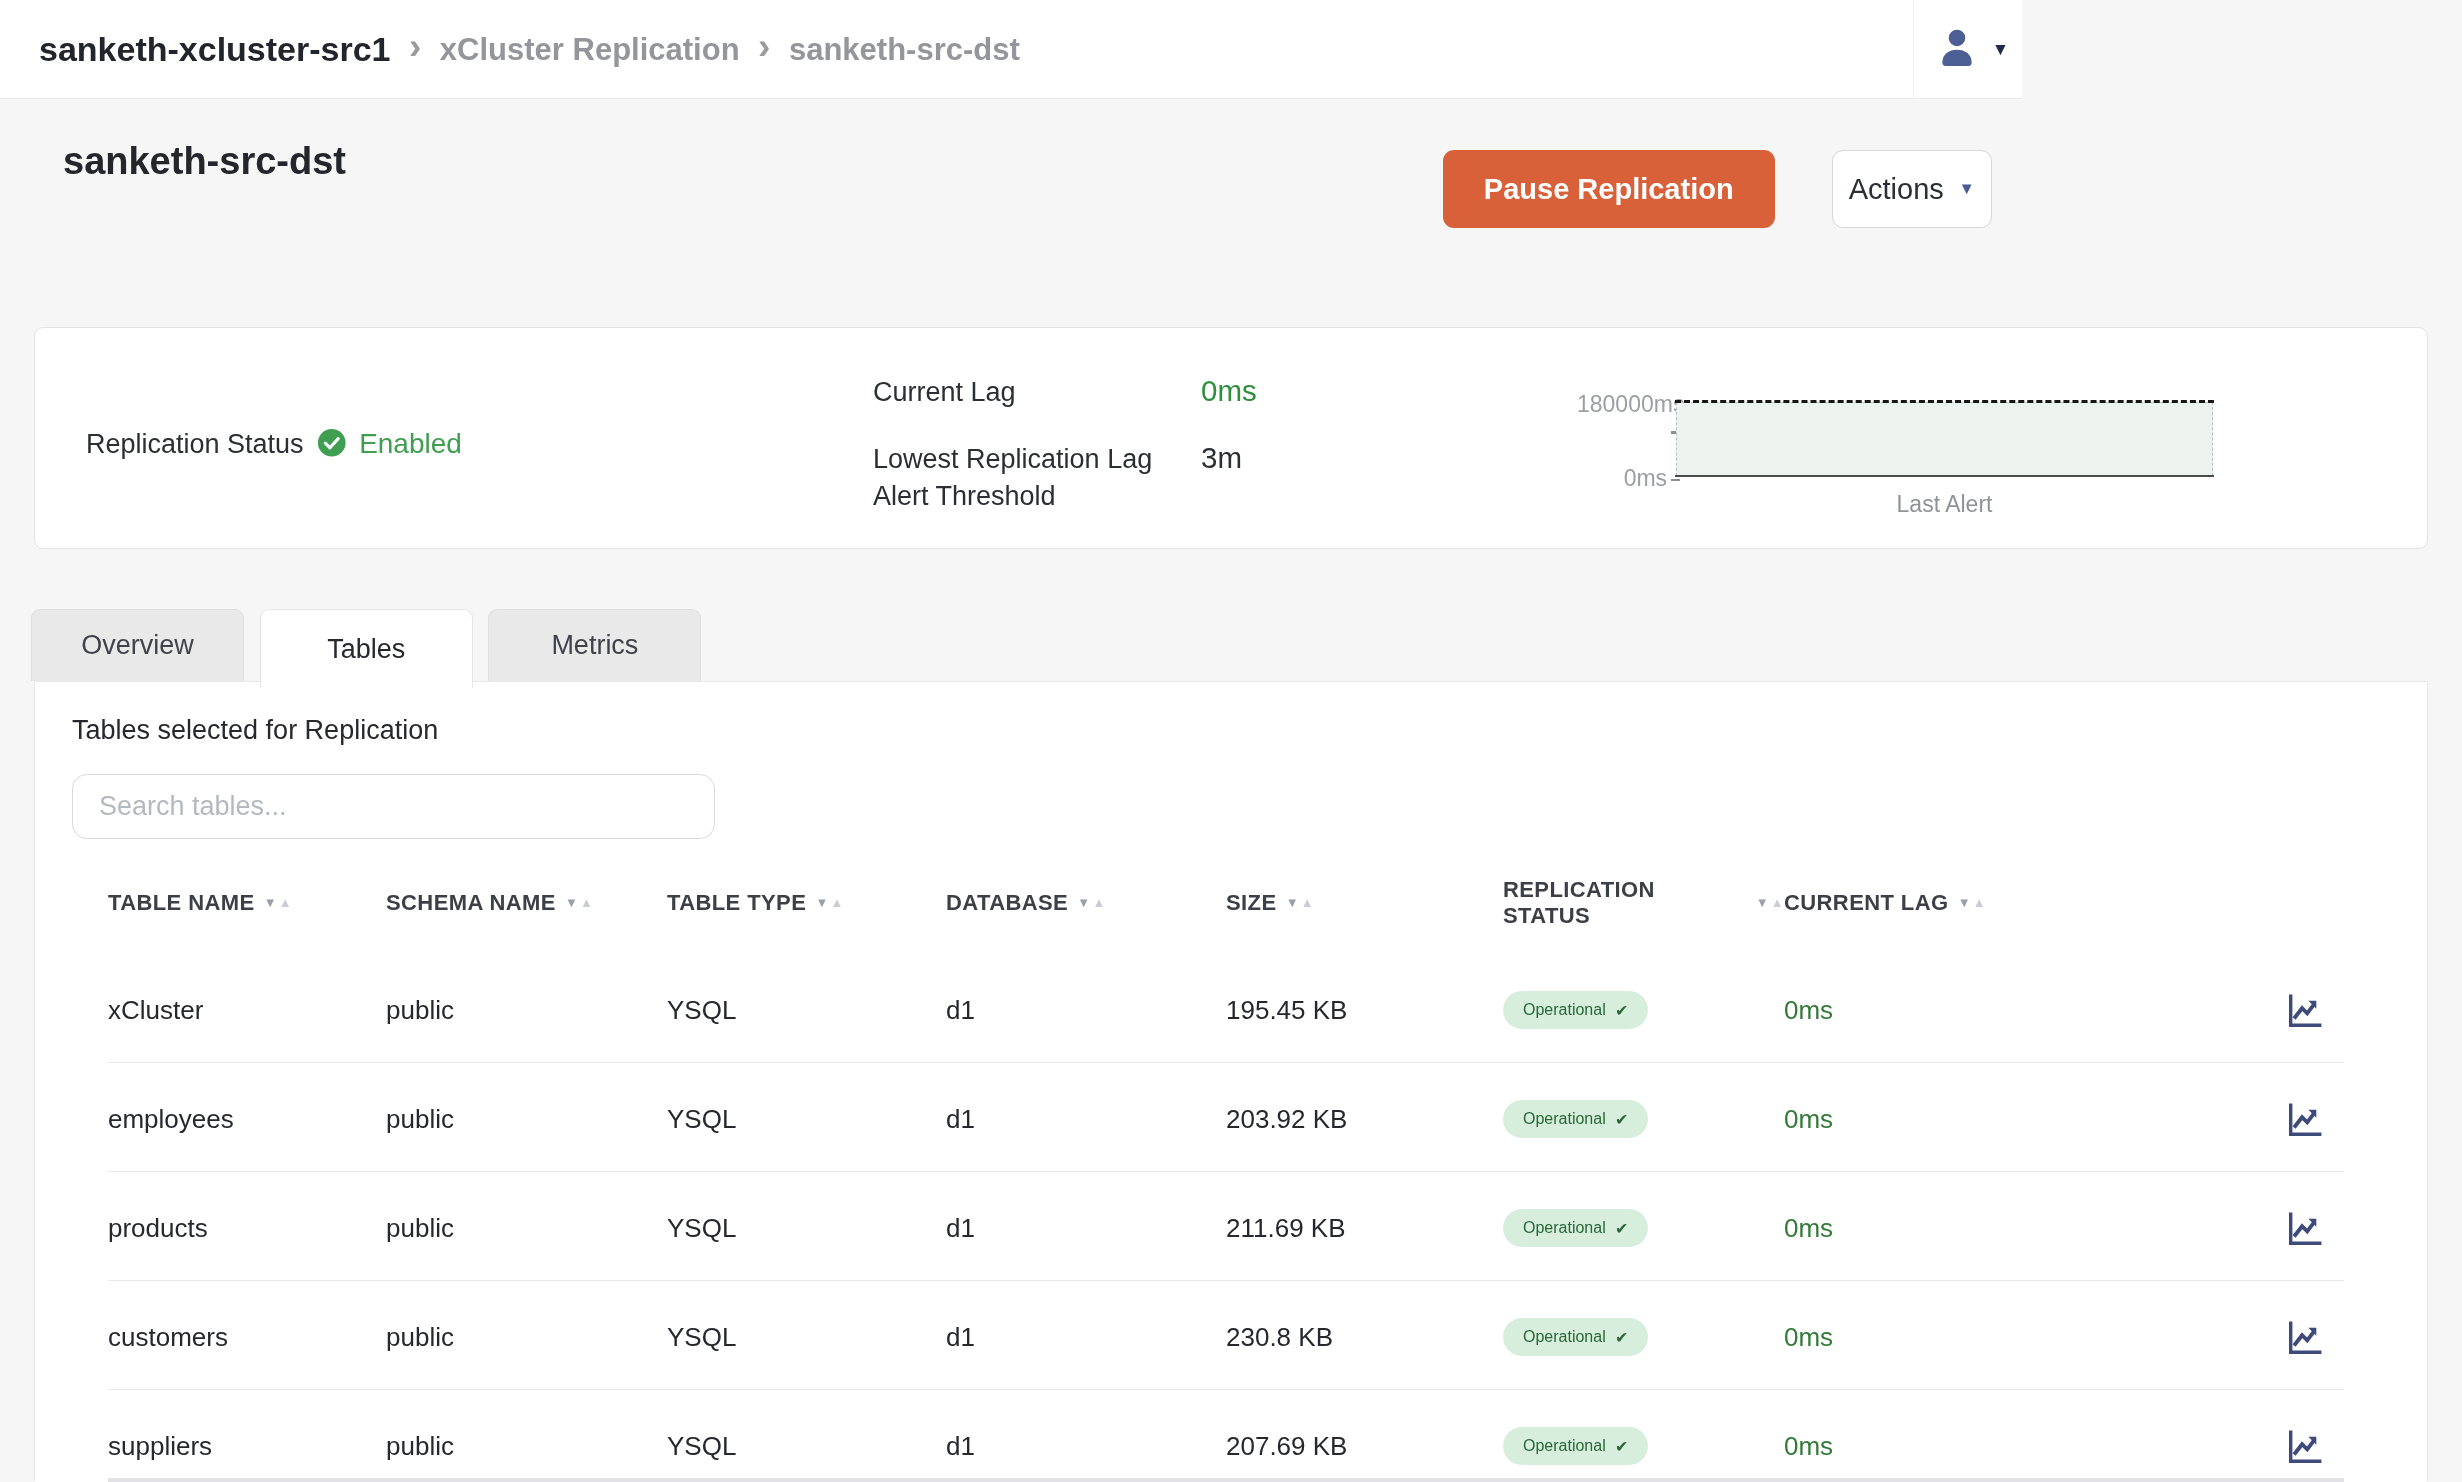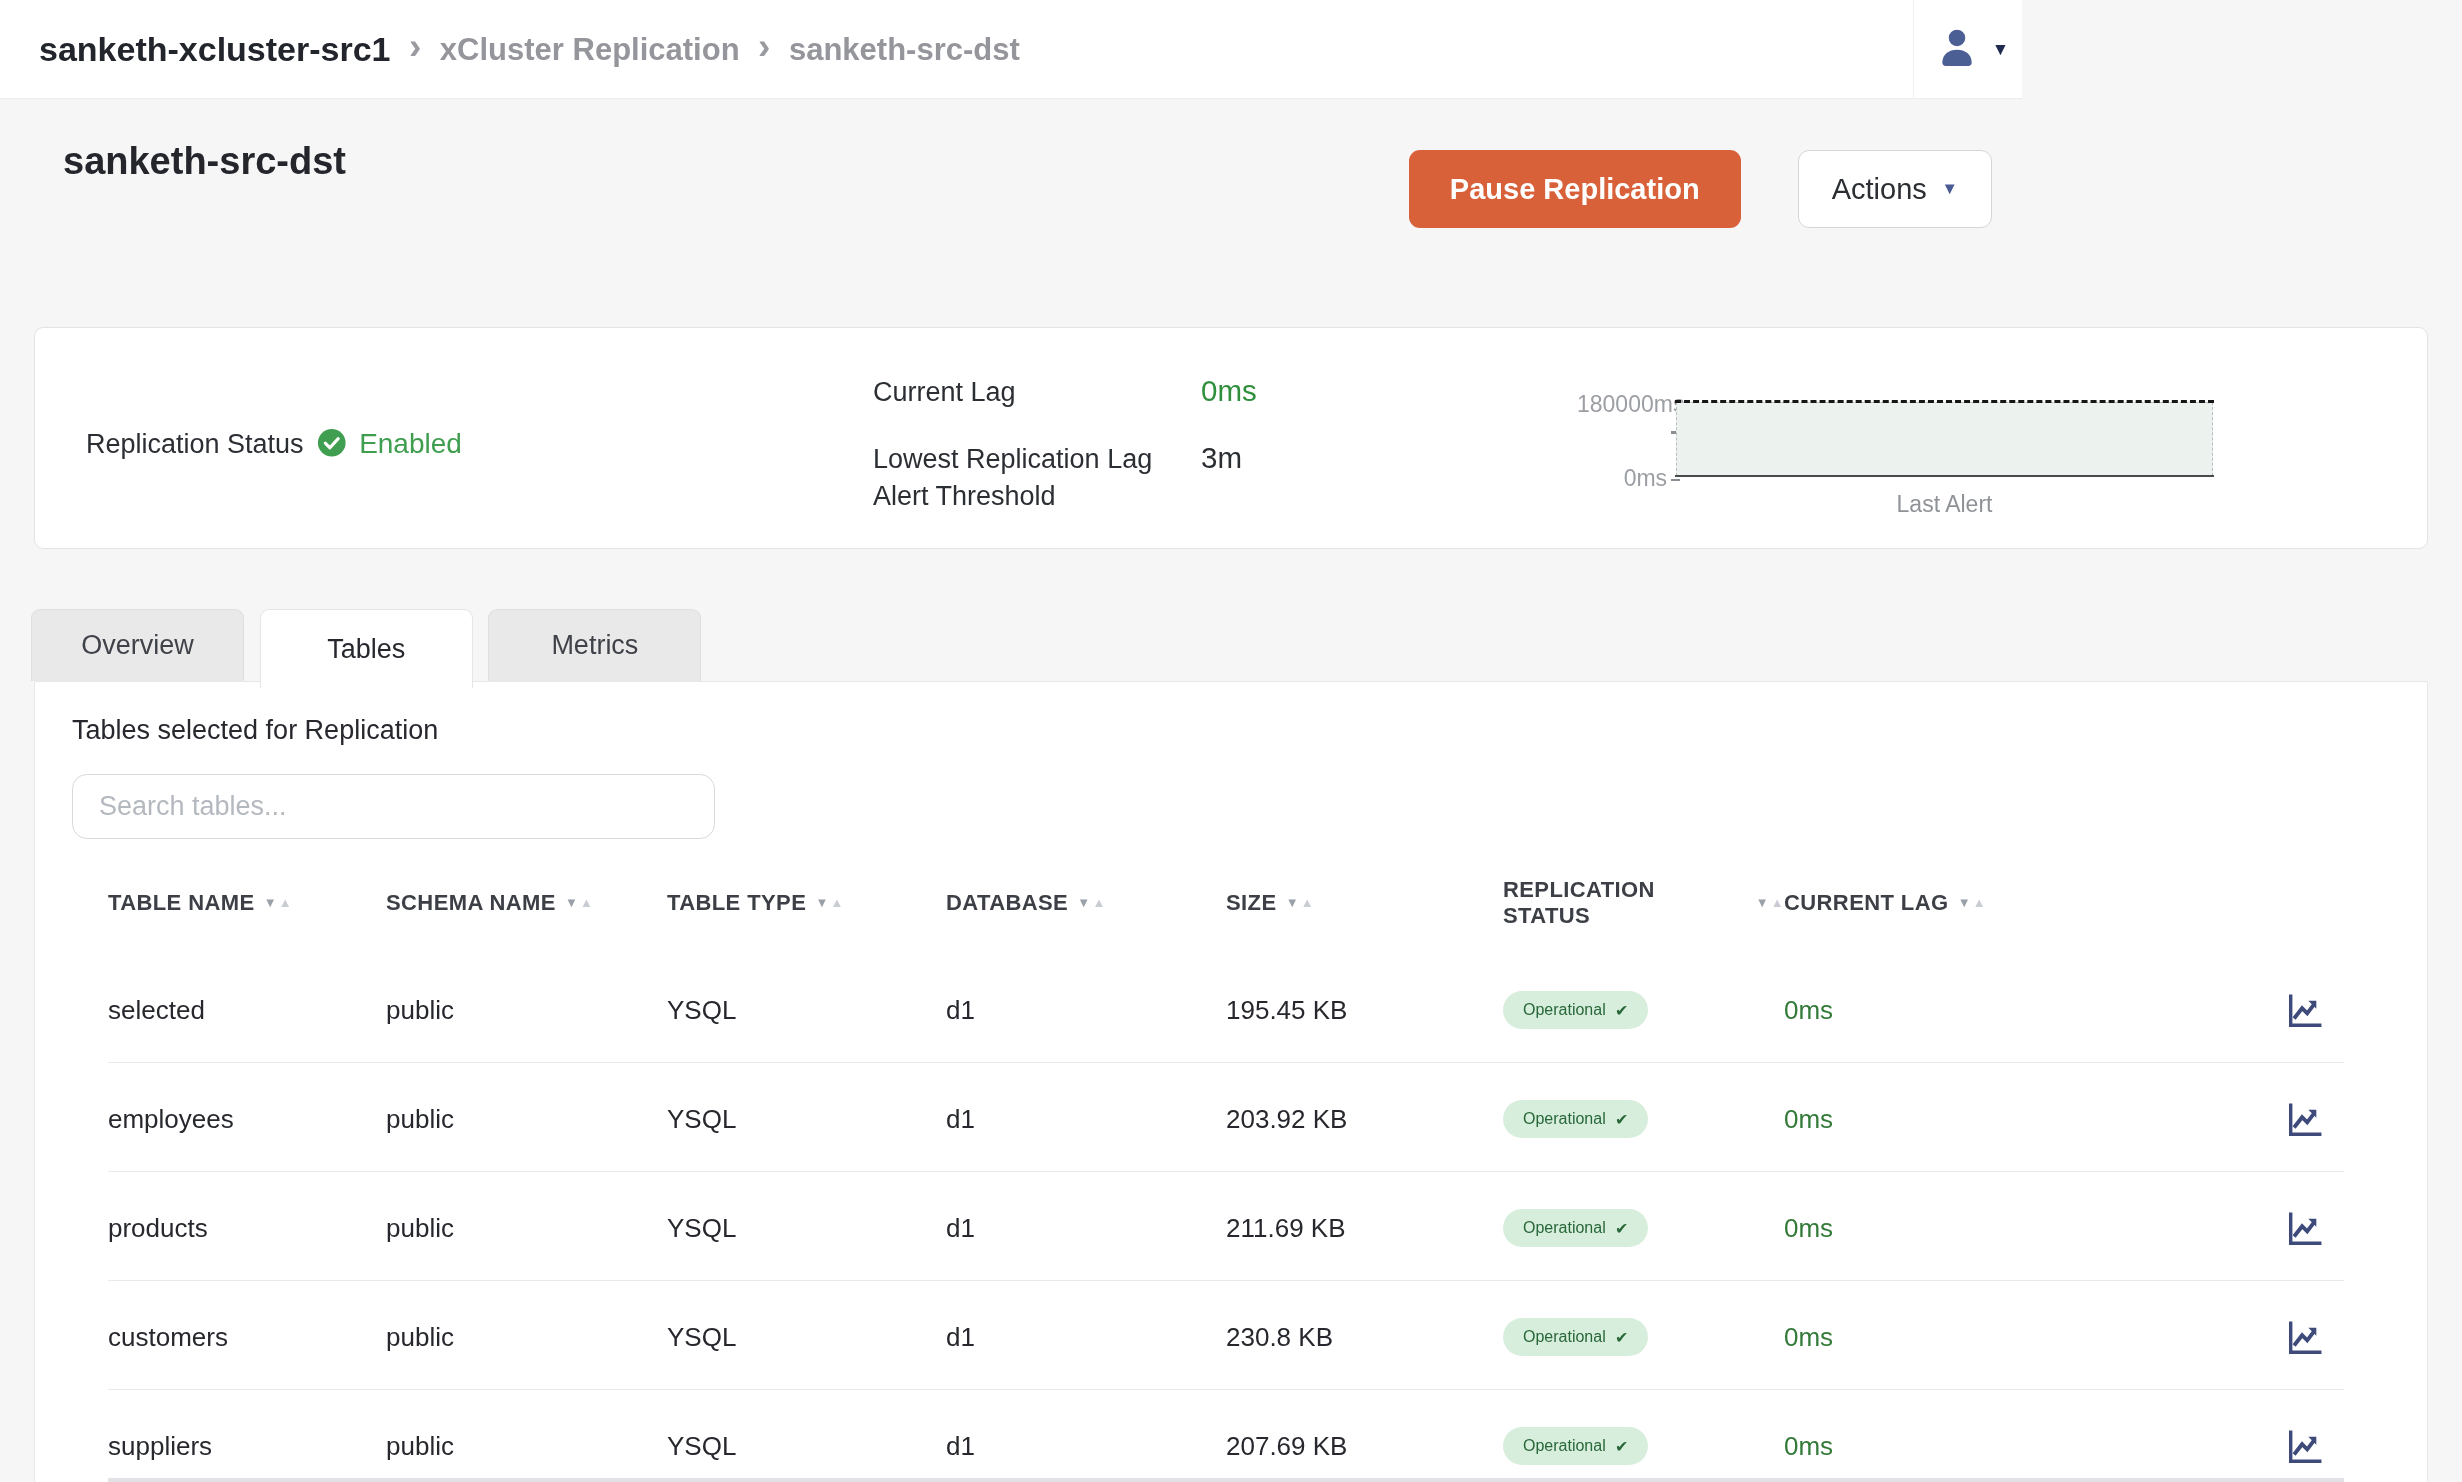--- a/index.html
+++ b/index.html
@@ -19,21 +19,21 @@
   .user-menu { position:absolute; right:13px; top:0; height:99px; display:flex; align-items:center; gap:13px; cursor:pointer; }
   .user-caret { font-size:17.5px; color:#1e2a4e; }
 
   
   .page-title { position:absolute; left:63px; top:140px; font-size:38px; font-weight:800; color:#24262c; }
   .head-buttons { position:absolute; top:150px; right:30px; display:flex; gap:39px; }
   .btn { height:78px; border-radius:11px; font-family:"Liberation Sans",sans-serif;
     display:flex; align-items:center; justify-content:center; cursor:pointer; border:none;margin-left:18px; }
   .btn-pause { background:#d8613a; color:#ffffff; font-size:29px; font-weight:700; padding:0 41px; }
   .btn-actions { background:#ffffff; color:#2b2e33; font-size:29px; font-weight:500;
-    border:0.9px solid #d6d6d8; padding:0 33px; gap:14.8px;justify-content:space-between; }
+    border:0.9px solid #d6d6d8; padding:0 16px; gap:14.8px;justify-content:space-between; }
   .actions-caret { font-size:16.6px; color:#4a5a94; }
 
   
   .status-card { position:absolute; left:34px; top:327px; width:2394px; height:222px;
     background:#ffffff; border:0.9px solid #e3e3e5; border-radius:9.2px; }
   .rep-status { position:absolute; left:51px; top:100px; display:flex; align-items:center; gap:13px; }
   .rep-status-label { font-size:27px; color:#2b2e33; }
   .rep-status-value { font-size:28px; color:#3f9e4f; }
   .lag-grid { position:absolute; left:838px; top:46px; display:grid;
     grid-template-columns:328px auto; row-gap:31px; }
@@ -210,21 +210,21 @@
             <span class="dn">▼</span>
             <span class="up">▲</span>
           </span>
         </div>
       <div></div>
     </div>
 
     <div class="tbody">
 
       <div class="trow grid-row">
-        <div class="td">selected</div>
+        <div class="td">xCluster</div>
         <div class="td">public</div>
         <div class="td">YSQL</div>
         <div class="td">d1</div>
         <div class="td">195.45 KB</div>
         <div><span class="badge">
               <span>Operational</span>
               <span>✔</span>
             </span></div>
         <div class="td-lag">0ms</div>
         <button class="trend-btn"><svg width="41" height="41" viewBox="0 0 36 36">

